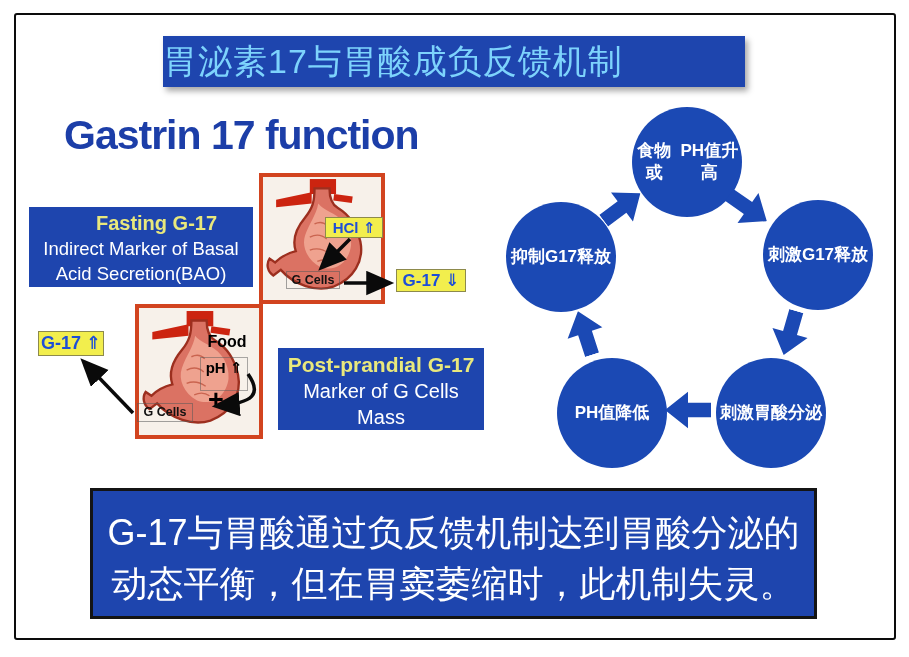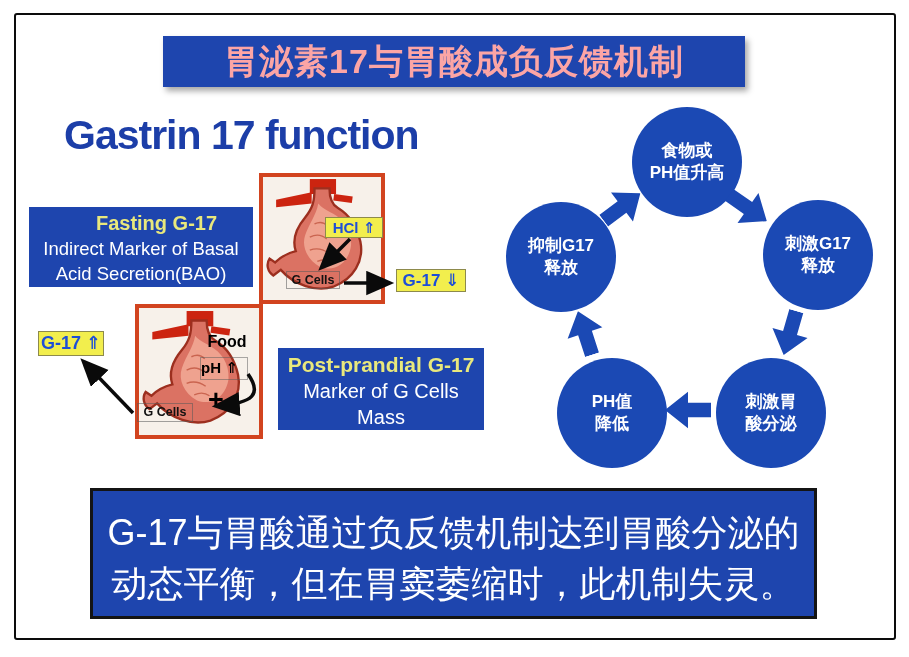--- a/index.html
+++ b/index.html
@@ -7,22 +7,22 @@
     position:relative;width:909px;height:657px;background:#ffffff;overflow:hidden;
     font-family:"Liberation Sans","DejaVu Sans",sans-serif;
   }
   #frame{
     position:absolute;left:14px;top:13px;width:882px;height:627px;
     border:2px solid #0c0c0c;border-radius:3px;box-sizing:border-box;background:#fff;
   }
   
   .title-banner{
     position:absolute;left:163px;top:36px;width:582px;height:51px;
-    background:#1e45ae;color:#fca5a5;display:flex;align-items:center;justify-content:center;
-    font-size:34px;font-weight:bold;letter-spacing:1px;
+    background:#1e45ae;color:#7dd3fc;display:flex;align-items:center;justify-content:flex-start;
+    font-size:34px;font-weight:normal;letter-spacing:1px;
     box-shadow:3px 4px 6px rgba(0,0,0,.35);
   }
   .conclusion-banner{
     position:absolute;left:90px;top:488px;width:727px;height:131px;
     background:#1e45ae;border:3px solid #141414;box-sizing:border-box;
     color:#fff;text-align:center;padding-top:16px;
   }
   .conclusion-banner .cline{font-size:36px;line-height:51px;white-space:nowrap;}
   
   .section-title{
@@ -54,27 +54,27 @@
   #g17-down-label{left:396px;top:269px;width:70px;height:23px;font-size:17px;line-height:21px;}
   #g17-up-label{left:38px;top:331px;width:66px;height:25px;font-size:18px;line-height:23px;}
   
   .gcells{
     position:absolute;border:1px solid rgba(90,90,90,.55);color:#111;
     font-weight:bold;font-size:12.5px;text-align:center;white-space:nowrap;
   }
   #gcells-1{left:286px;top:271px;width:52px;height:16px;line-height:16px;}
   #gcells-2{left:137px;top:403px;width:54px;height:17px;line-height:17px;}
   #food-label{position:absolute;left:203px;top:333px;width:48px;color:#000;font-weight:bold;font-size:16px;text-align:center;}
-  #ph-label{position:absolute;left:200px;top:357px;width:48px;height:23px;line-height:19px;
-    border:1px solid rgba(90,90,90,.5);box-sizing:border-box;color:#000;font-weight:bold;font-size:15px;text-align:left;}
+  #ph-label{position:absolute;left:200px;top:357px;width:48px;height:34px;line-height:19px;
+    border:1px solid rgba(90,90,90,.5);box-sizing:border-box;color:#000;font-weight:bold;font-size:15px;text-align:center;}
   #plus-sign{position:absolute;left:208px;top:385px;color:#000;font-weight:bold;font-size:27px;}
   
   .cycle-node{
     position:absolute;width:110px;height:110px;border-radius:50%;
-    background:#1b49b4;color:#fff;display:flex;flex-direction:column;
+    background:#1b49b4;color:#fff;display:flex;flex-direction:row;
     align-items:center;justify-content:center;text-align:center;
     font-size:17px;font-weight:bold;line-height:1.3;
   }
   #node-1{left:632px;top:107px;}
   #node-2{left:763px;top:200px;}
   #node-3{left:716px;top:358px;}
   #node-4{left:557px;top:358px;}
   #node-5{left:506px;top:202px;}
   .cycle-arrow{
     position:absolute;width:46px;height:38px;background:#1b49b4;

